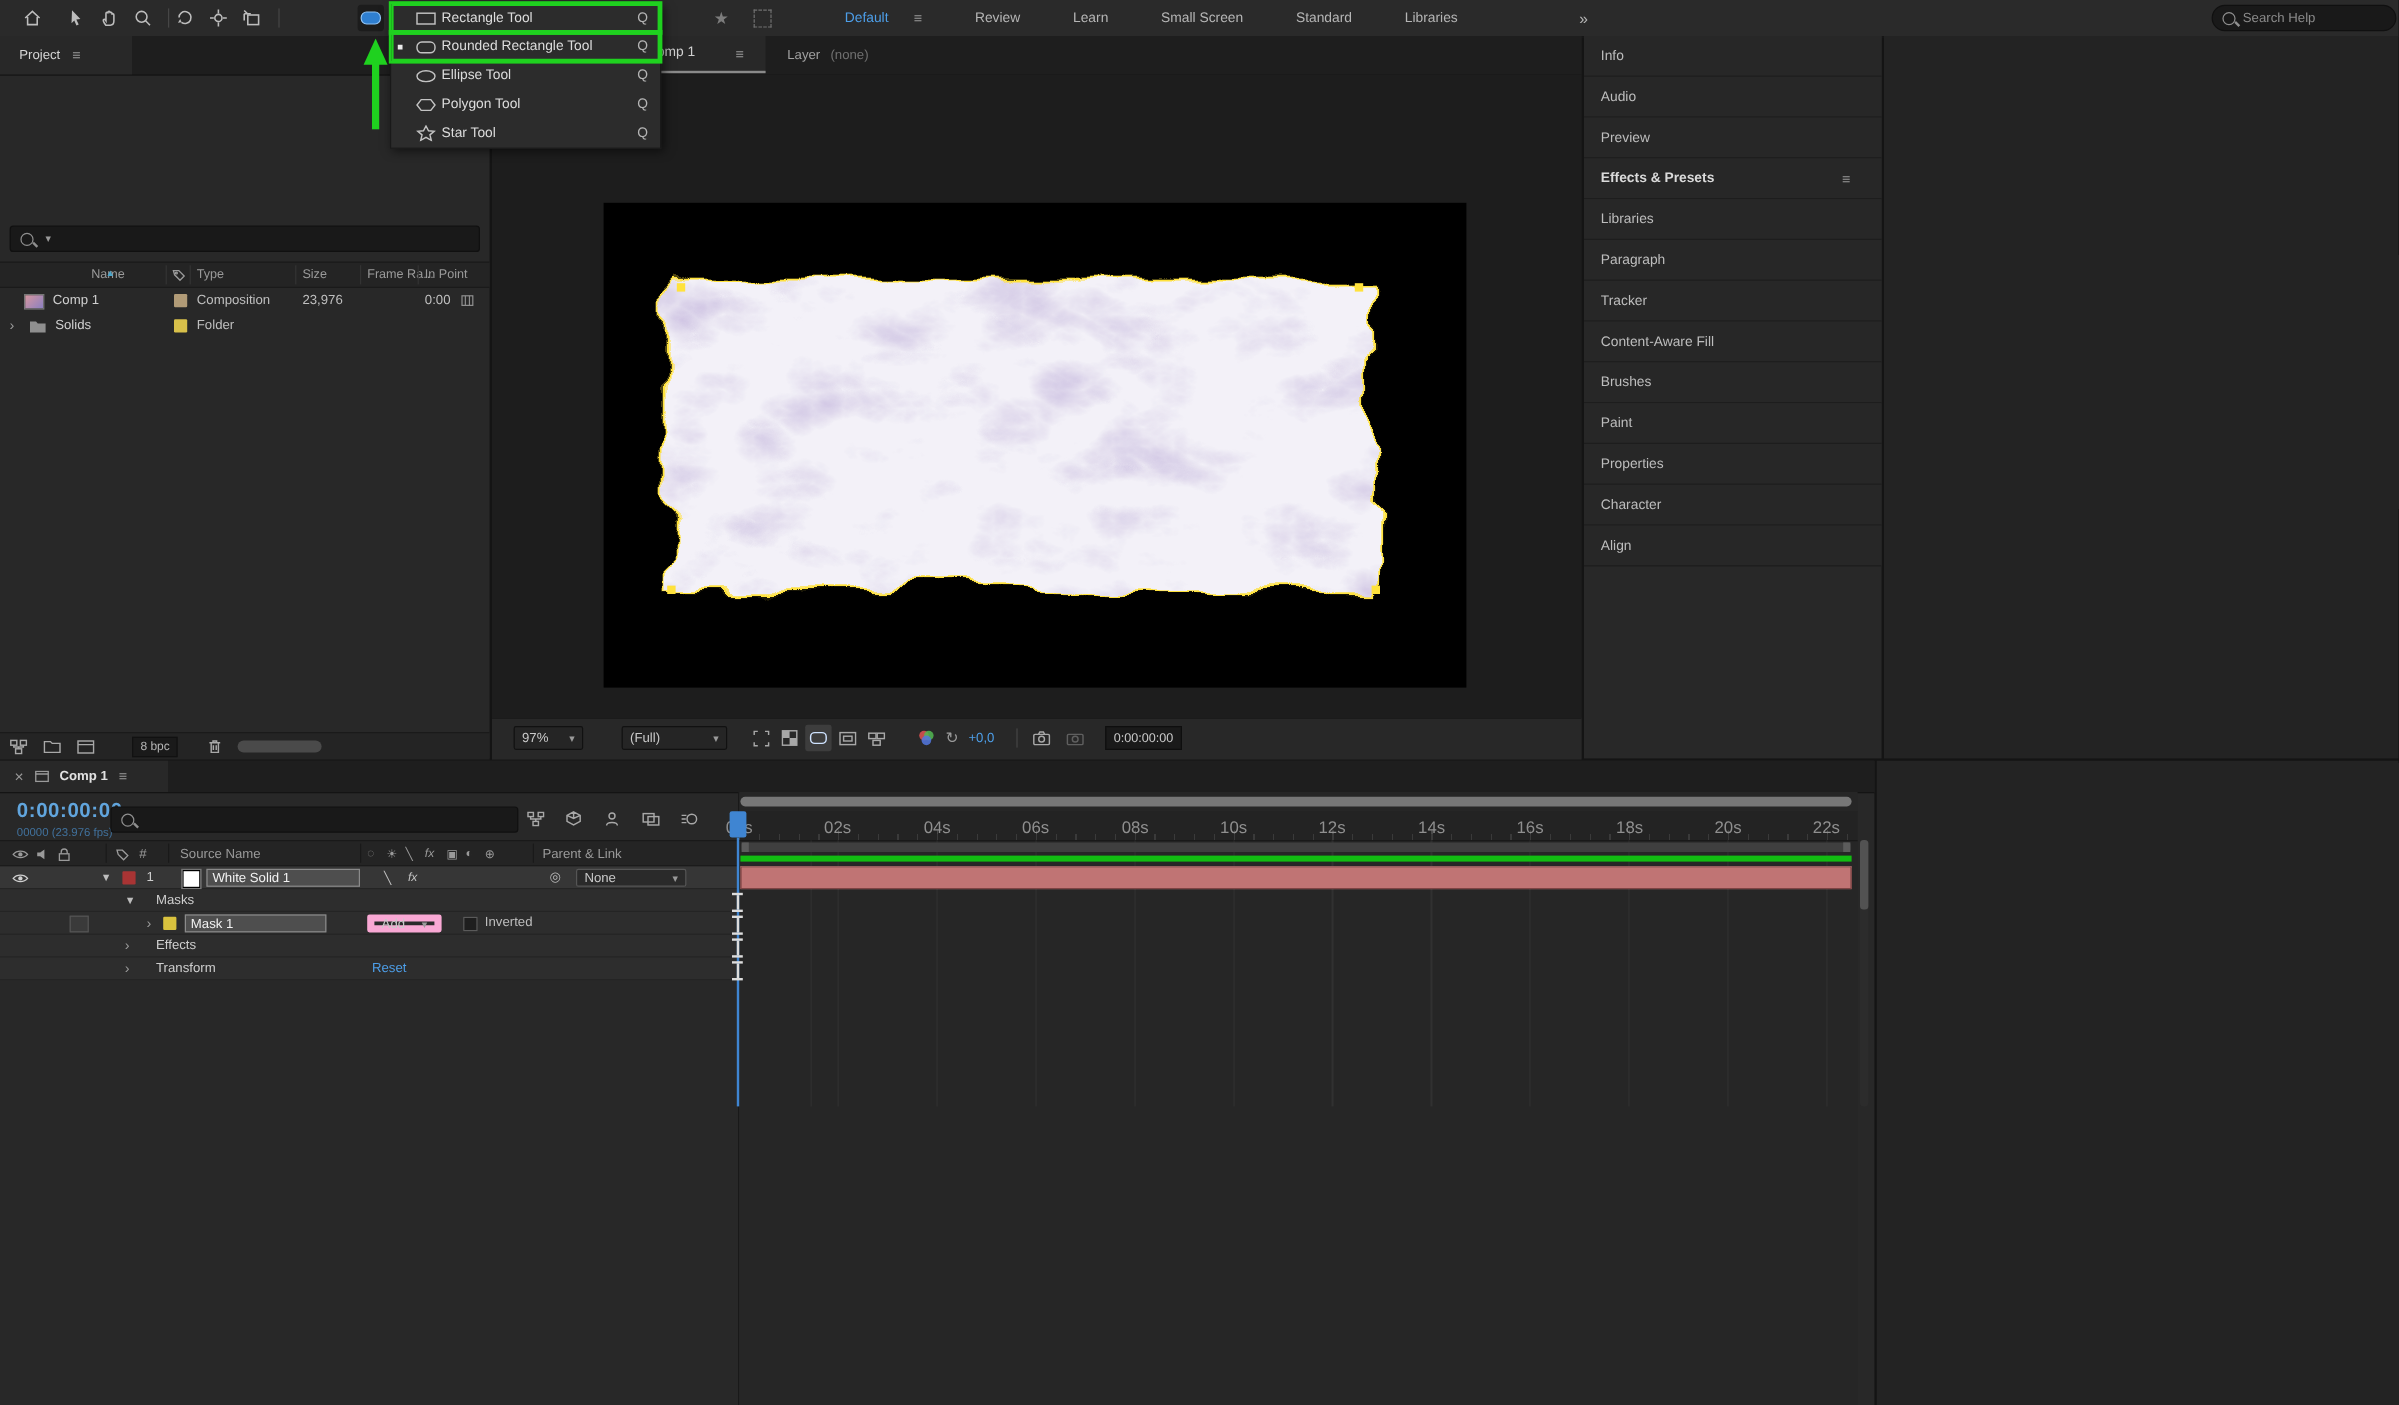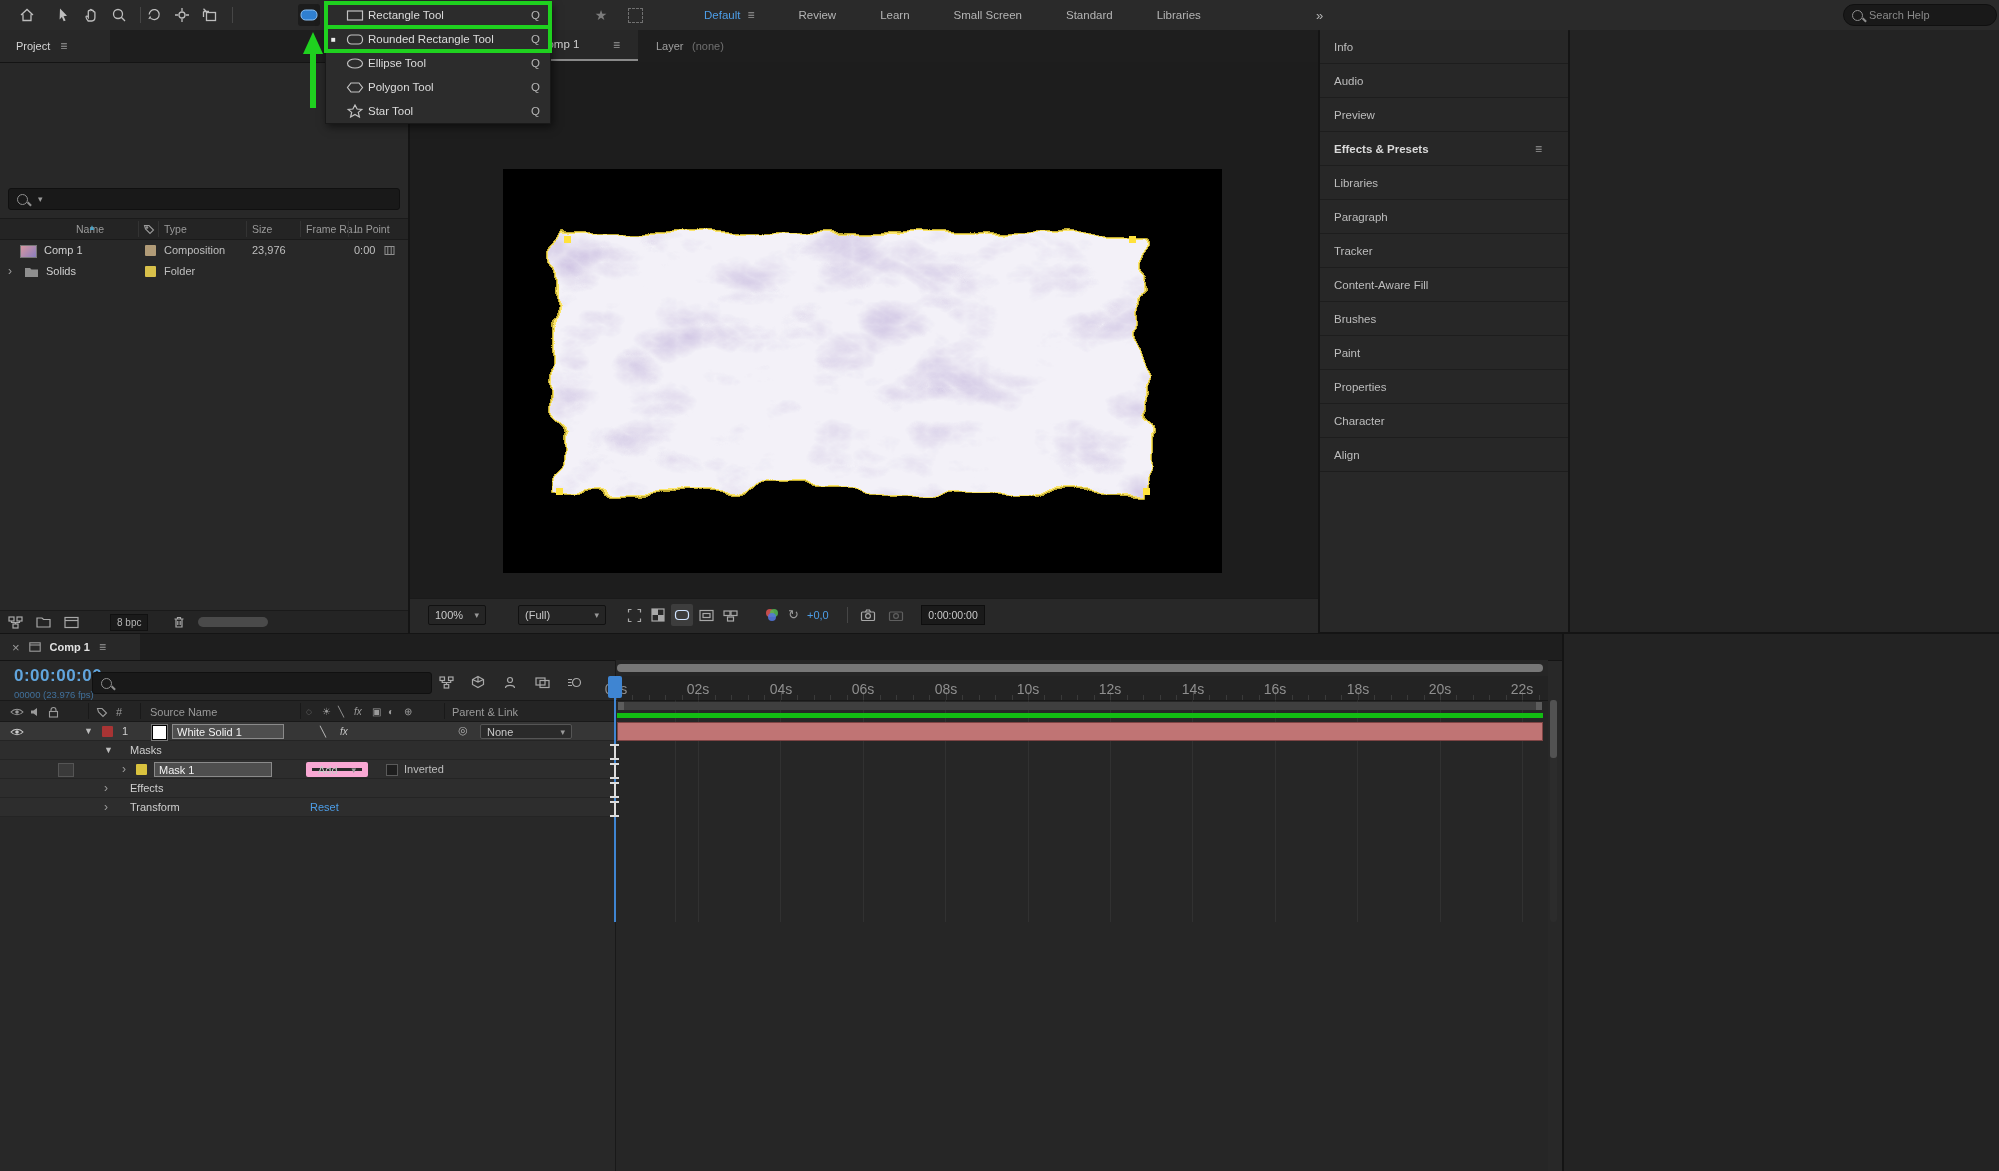--- a/index.html
+++ b/index.html
@@ -89,21 +89,21 @@
       <svg width="20" height="16" viewBox="0 0 20 16">
           <rect x="2" y="3" width="16" height="10" rx="4.5" fill="#2f7fd0" stroke="#8fc2f2" stroke-width="1"></rect>
         </svg>
     </div>
     <div class="ticon" style="left:590px;color:#7c7c7c;font-size:14px;">★</div>
     <div class="ticon" style="left:624px;">
       <span style="width:13px;height:13px;border:1px dashed #707070;display:inline-block;"></span>
     </div>
 
     <div class="a flex" style="left:704px;top:0;height:30px;gap:44px;">
-      <span class="flex" style="gap:7px;">
+      <span class="flex" style="gap:21px;">
         <span class="ws" style="color:#4d9ee8;">Default</span>
         <span class="hamb">≡</span>
       </span>
       <span class="ws">Review</span>
       <span class="ws">Learn</span>
       <span class="ws">Small Screen</span>
       <span class="ws">Standard</span>
       <span class="ws">Libraries</span>
     </div>
     <span class="a ws" style="left:1316px;top:8px;font-size:13px;">»</span>
@@ -241,21 +241,21 @@
             <rect x="626" y="67" width="7" height="7"></rect>
             <rect x="53" y="319" width="7" height="7"></rect>
             <rect x="640" y="319" width="7" height="7"></rect>
           </g>
         </svg>
       </div>
     </div>
 
     <div class="a" style="left:0;top:568px;width:908px;height:34px;background:#282828;border-top:1px solid #1a1a1a;">
       <div class="a sel" style="left:18px;top:6px;width:58px;height:20px;box-sizing:border-box;">
-        <span>100%</span>
+        <span>97%</span>
           <span class="caret">▾</span>
       </div>
       <div class="a sel" style="left:108px;top:6px;width:88px;height:20px;box-sizing:border-box;">
         <span>(Full)</span>
           <span class="caret">▾</span>
       </div>
       <div class="a flex" style="left:213px;top:5px;gap:2px;">
         <span class="btnbox">
           <svg width="15" height="15" viewBox="0 0 15 15">
               <path d="M1.5 4.5 V1.5 H4.5 M10.5 1.5 H13.5 V4.5 M13.5 10.5 V13.5 H10.5 M4.5 13.5 H1.5 V10.5"></path>
@@ -461,21 +461,21 @@
       <span class="a" style="left:10px;top:5px;">
         <svg width="14" height="10" viewBox="0 0 14 10" style="stroke:#cfcfcf;fill:none;stroke-width:1.1px;">
             <path d="M1 5 C4 1.4 10 1.4 13 5 C10 8.6 4 8.6 1 5 Z"></path>
             <circle cx="7" cy="5" r="1.8" fill="#cfcfcf" stroke="none"></circle>
           </svg>
       </span>
       <span class="a" style="left:84px;top:4px;color:#bdbdbd;font-size:9px;">▼</span>
       <span class="a chip" style="left:102px;top:4px;background:#a83434;"></span>
       <span class="a" style="left:122px;top:3px;color:#cfcfcf;">1</span>
       <span class="a" style="left:152px;top:3px;width:13px;height:13px;background:#fff;border:1px solid #000;outline:1px solid #777;"></span>
-      <span class="a namebox" style="left:172px;top:2px;width:112px;height:15px;">White Solid 1</span>
+      <span class="a namebox" style="left:172px;top:2px;width:128px;height:15px;">White Solid 1</span>
       <span class="swg" style="left:320px;top:4px;color:#c2c2c2;">╲</span>
       <span class="swg" style="left:340px;top:4px;color:#c2c2c2;font-style:italic;">fx</span>
       <span class="a" style="left:458px;top:2px;color:#b5b5b5;font-size:11px;">◎</span>
       <div class="a sel" style="left:480px;top:2px;width:92px;height:15px;box-sizing:border-box;background:#2a2a2a;border:1px solid #555;">
         <span>None</span>
           <span class="caret">▾</span>
       </div>
     </div>
 
     <div class="a" style="left:0;top:107px;width:616px;height:19px;background:#2d2d2d;border-bottom:1px solid #242424;box-sizing:border-box;">

